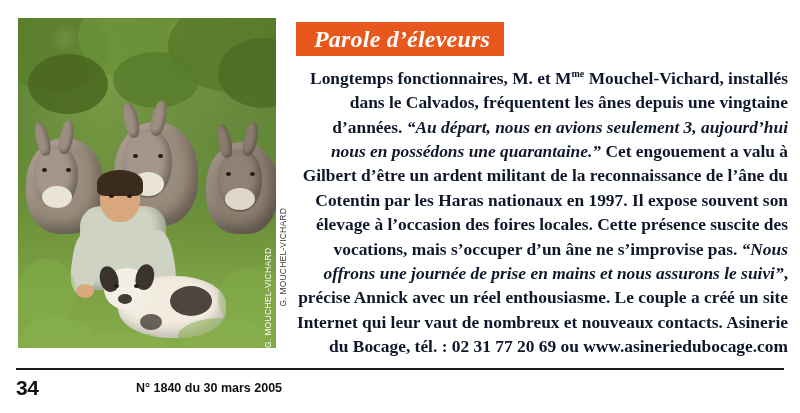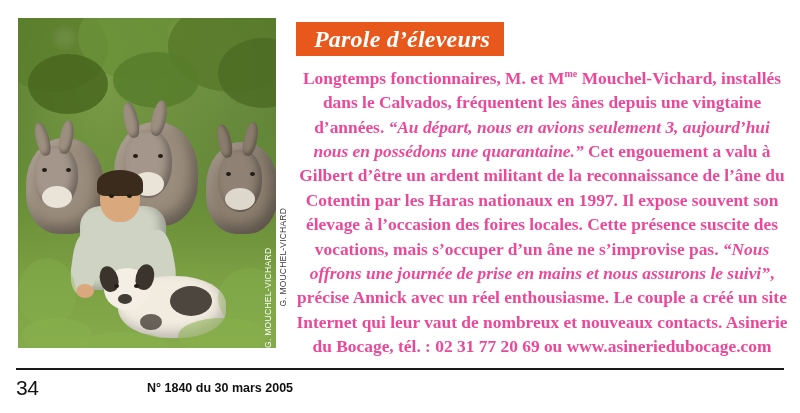--- a/index.html
+++ b/index.html
@@ -192,43 +192,43 @@
   .body-col {
     position: absolute;
     left: 296px;
     top: 62px;
     width: 492px;
   }
   .body-text {
     font-family: "Liberation Serif", serif;
     font-size: 17.4px;
     line-height: 24.4px;
-    color: #ec4899;
-    font-weight: bold;
-    text-align: center;
+    color: #0f172a;
+    font-weight: bold;
+    text-align: right;
     margin: 0;
   }
   .body-text i { font-style: italic; }
   .sup { font-size: 10px; vertical-align: super; font-weight: bold; }
 
   
   .footer-rule {
     position: absolute;
     left: 16px;
     top: 368px;
     width: 768px;
     height: 2px;
     background: #1a1a1a;
   }
   .page-number {
     position: absolute;
     left: 16px;
     top: 376px;
     font-family: "Liberation Sans", sans-serif;
-    font-weight: normal;
+    font-weight: bold;
     font-size: 21px;
     color: #111111;
     letter-spacing: -0.5px;
   }
   .logo-box {
     position: absolute;
     left: 50px;
     top: 375px;
     width: 78px;
     height: 26px;
@@ -249,21 +249,21 @@
   }
   .logo-sub {
     color: #ffffff;
     font-family: "Liberation Sans", sans-serif;
     font-size: 5.2px;
     line-height: 7px;
     letter-spacing: .2px;
   }
   .issue-line {
     position: absolute;
-    left: 147px;
+    left: 136px;
     top: 381px;
     font-family: "Liberation Sans", sans-serif;
     font-weight: bold;
     font-size: 12.5px;
     color: #111111;
   }
 </style>
 </head>
 <body>
 

